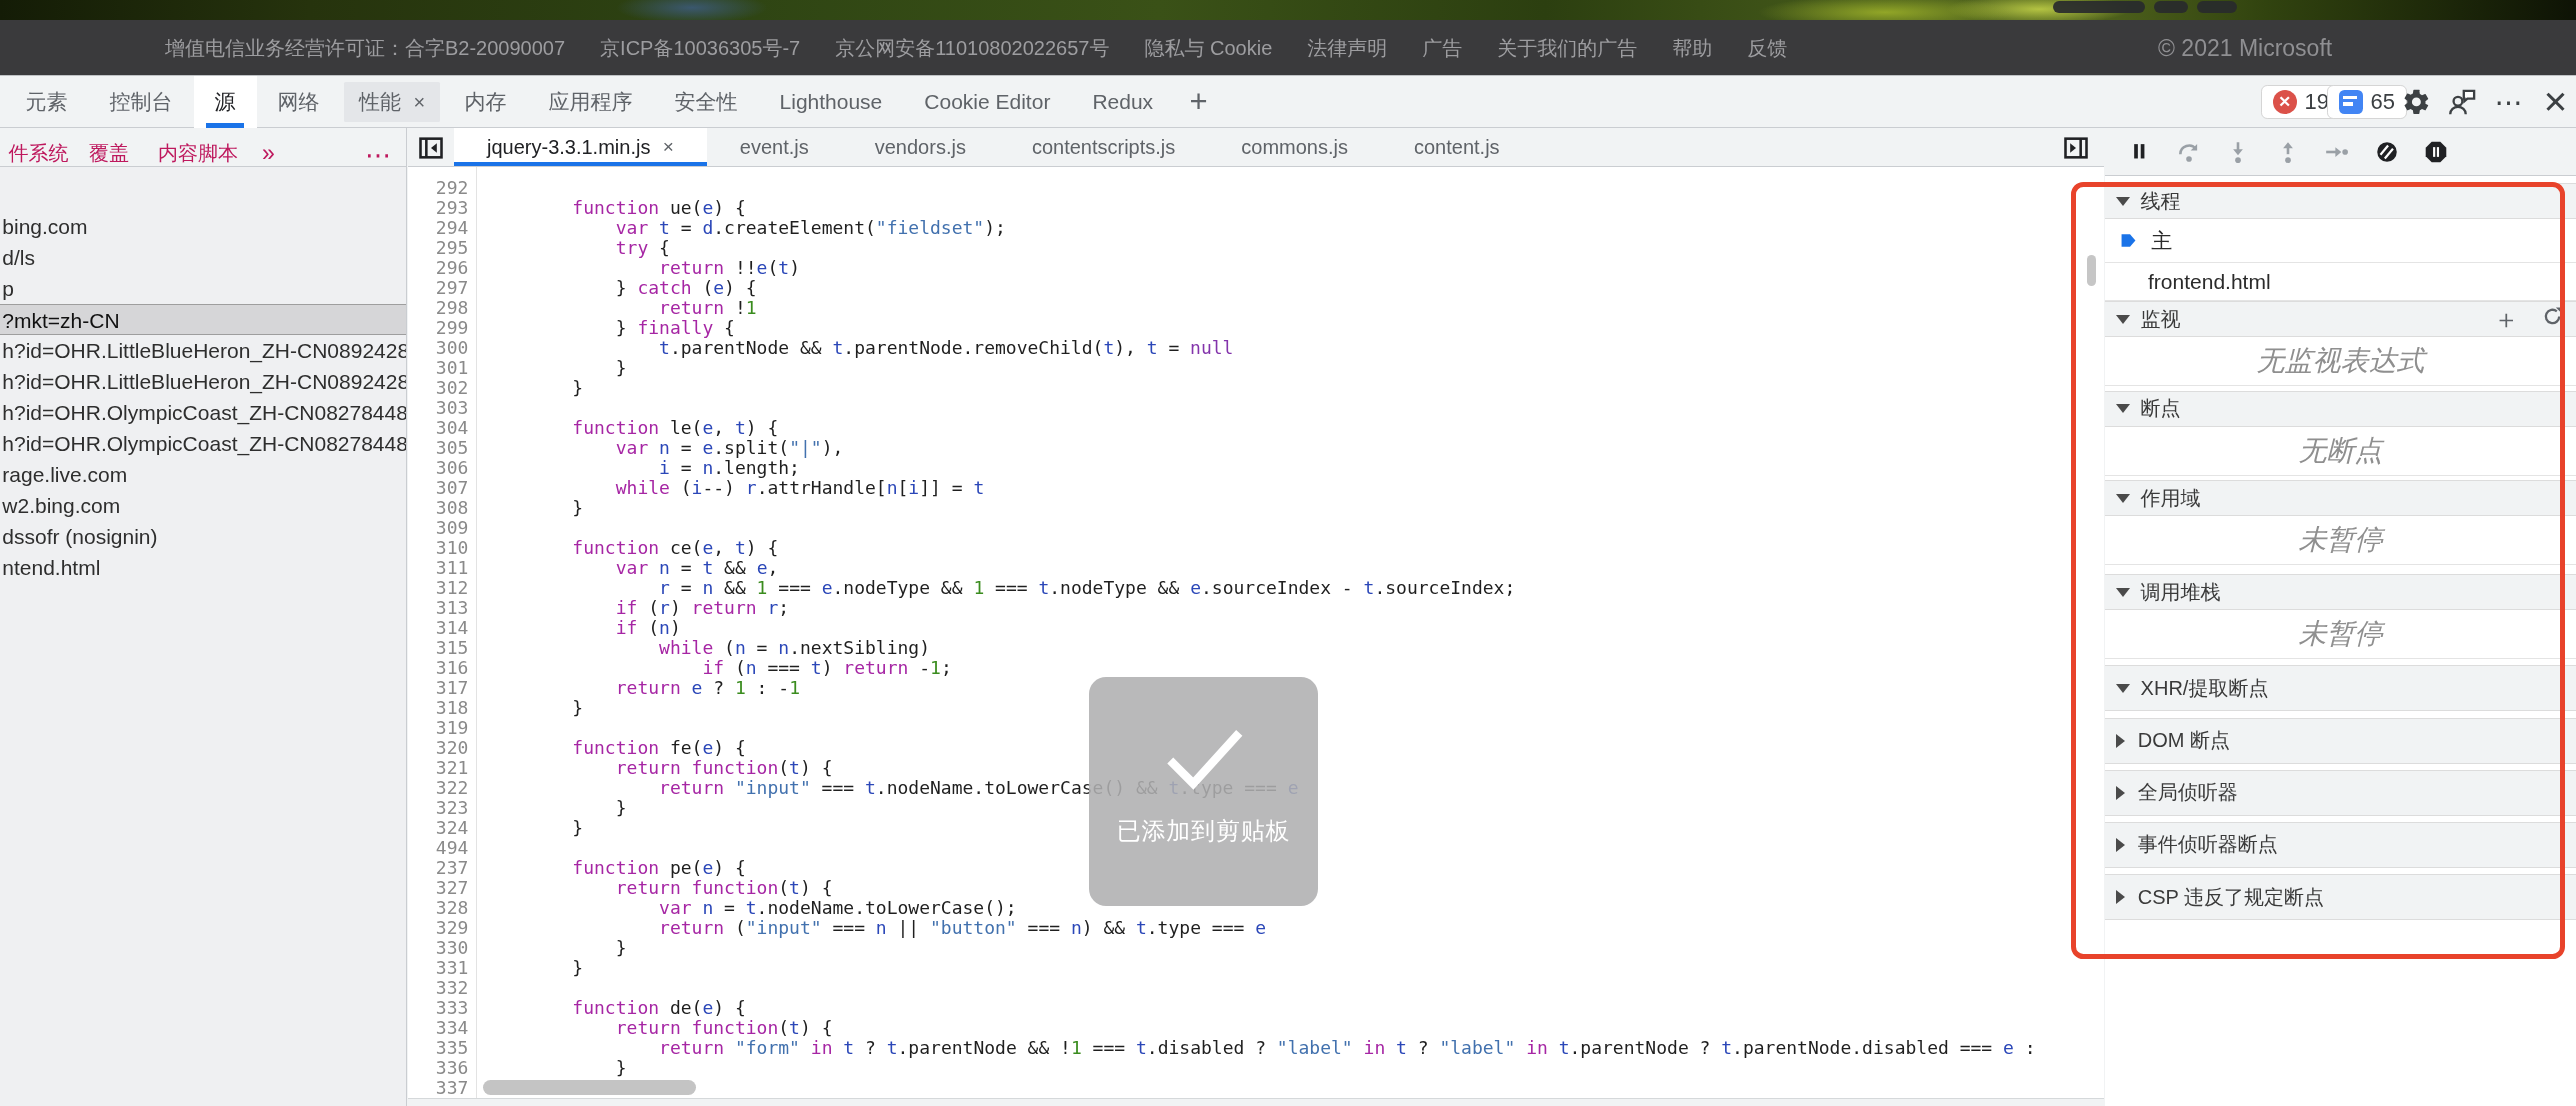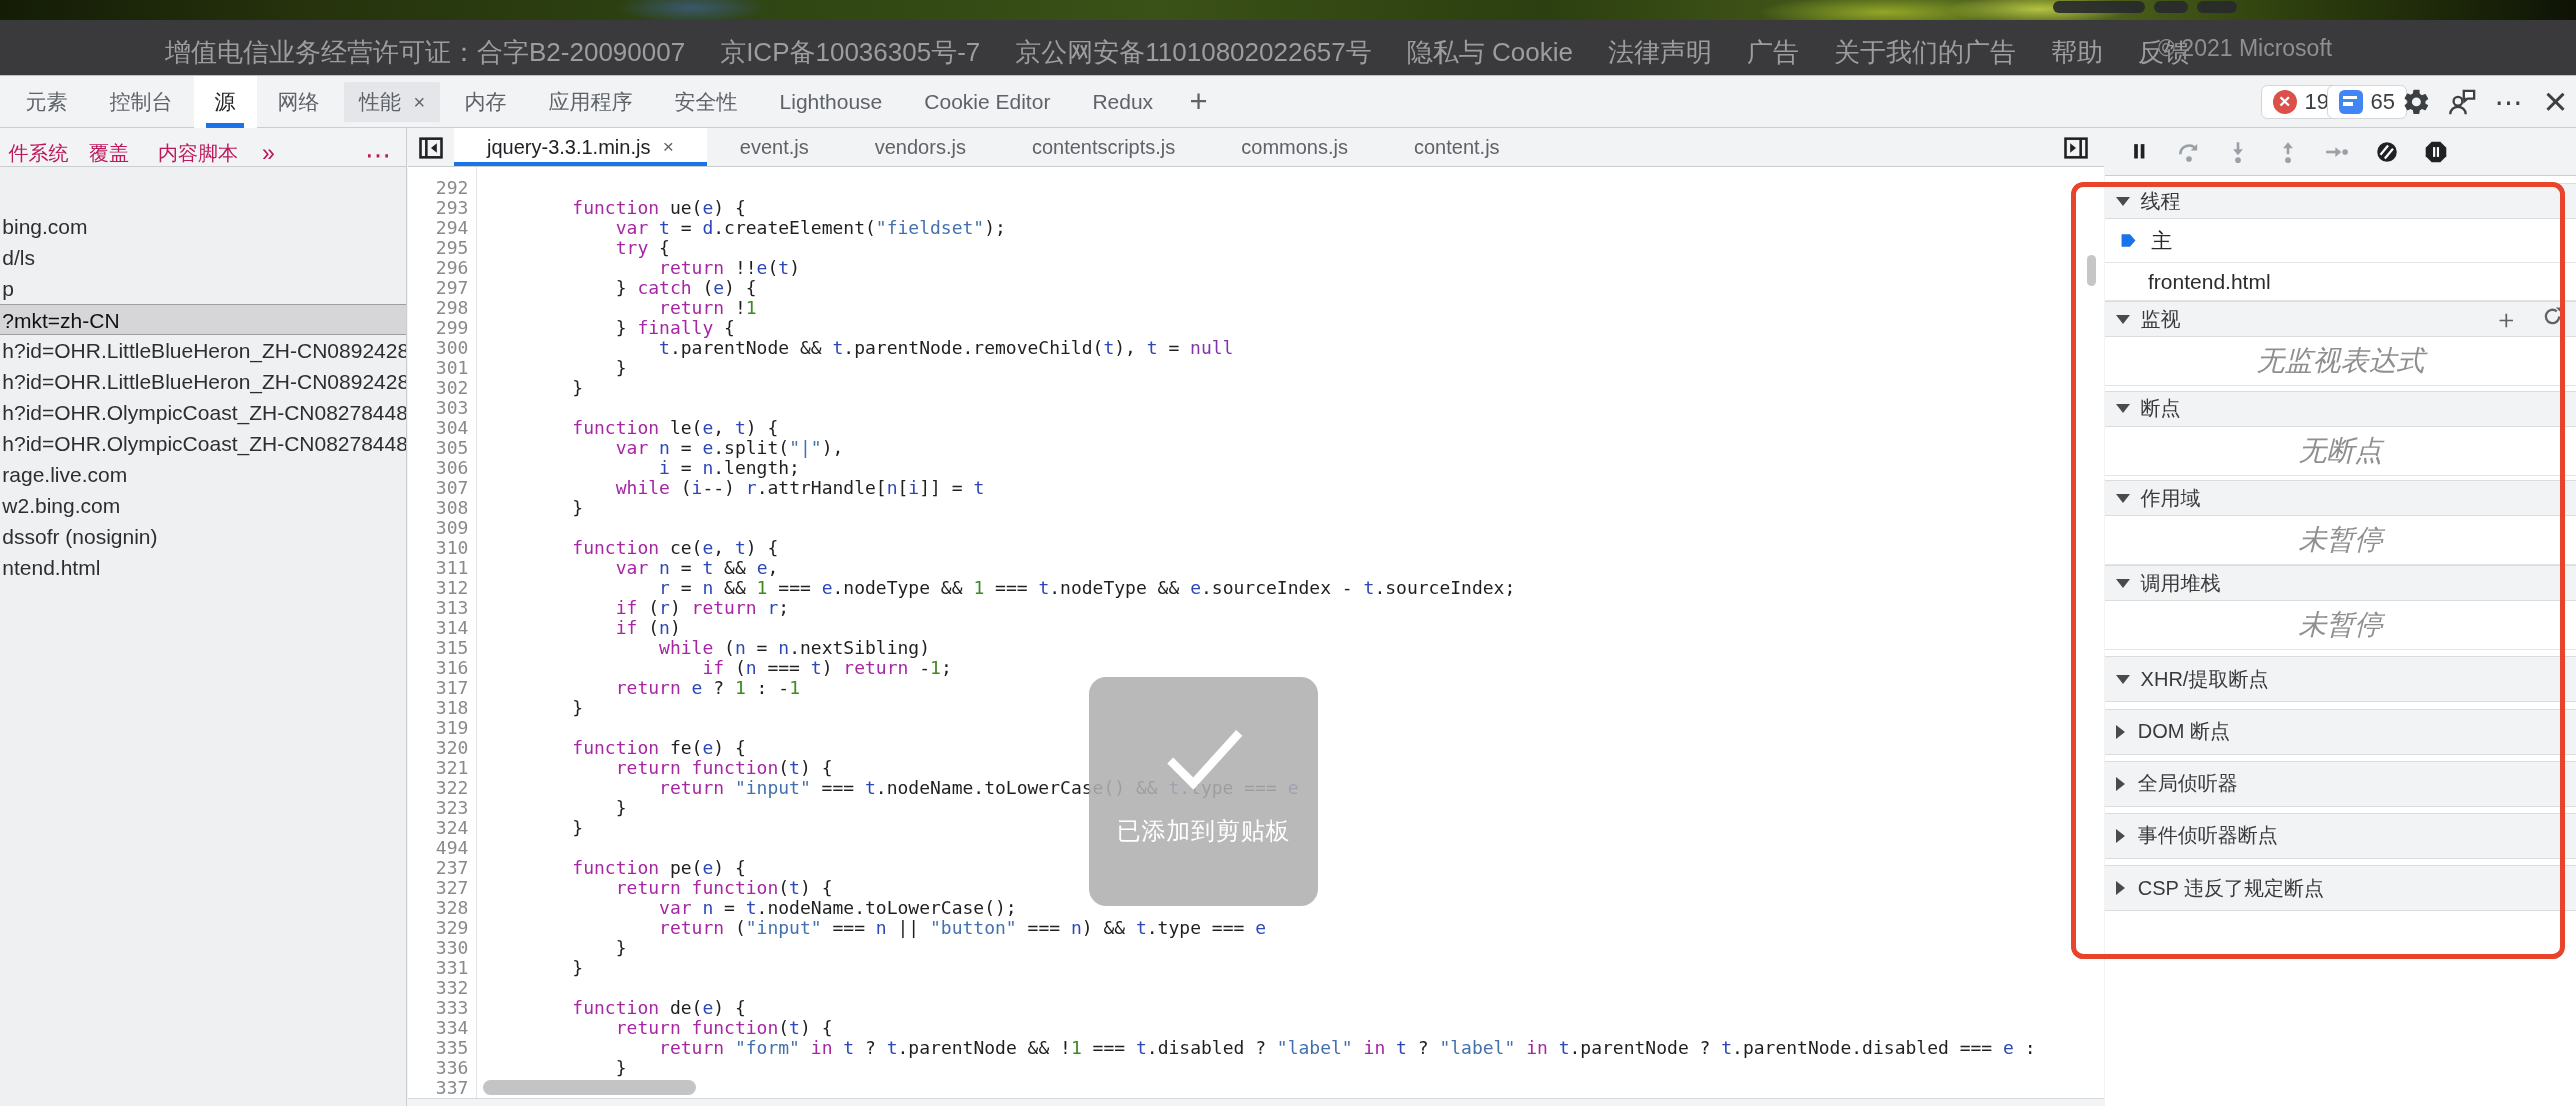--- a/index.html
+++ b/index.html
@@ -9,21 +9,21 @@
   
   .photo{position:absolute;left:0;top:0;width:2576px;height:20px;
     background:
       radial-gradient(108px 23px at 692px 7.7px, rgba(60,90,120,.9), rgba(60,90,120,0) 70%),
       radial-gradient(169px 23px at 1885px 12.3px, rgba(150,170,40,.95), rgba(150,170,40,0) 75%),
       radial-gradient(123px 20px at 2039px 9.2px, rgba(190,205,70,.9), rgba(190,205,70,0) 75%),
       linear-gradient(90deg,#141c06 0%,#26330d 12%,#2e4413 28%,#3a5117 45%,#2c3f10 60%,#44591a 72%,#55681f 80%,#31430f 88%,#0e1305 100%);}
   .pbtn{position:absolute;top:0.8px;height:12.3px;border-radius:6.2px;background:rgba(40,42,44,.92);}
   .footerbar{position:absolute;left:0;top:20px;width:2576px;height:55px;background:#3a3a3c;}
   .footer-links{position:absolute;left:165px;top:14.6px;display:flex;gap:35px;white-space:nowrap;
-    color:#9d9da0;font-size:26px;}
+    color:#9d9da0;font-size:20px;}
   .footer-links span{cursor:default;}
   .copyright{position:absolute;left:2158px;top:14.6px;color:#8f8f92;font-size:23px;white-space:nowrap;}
 
   
   .devtools{position:absolute;left:0;top:75px;width:2576px;height:1032px;background:#f1f3f4;border-top:0.8px solid #bfc2c5;box-sizing:border-box;}
 
   
   .tabbar{position:absolute;left:0;top:0;width:2576px;height:52px;border-bottom:0.8px solid #cacdd1;box-sizing:border-box;}
   .dt-tabs{position:absolute;left:4.6px;top:0;height:52px;display:flex;align-items:stretch;}
   .dt-tab{position:relative;display:flex;align-items:center;padding:0 21px;font-size:21px;color:#5f6368;cursor:default;}
@@ -398,21 +398,21 @@
             <div class="row-empty">
               <span>无断点</span>
             </div>
             <div class="sec-header" style="margin-top: 4.6px;">
               <span class="tri down"></span>
               <span>作用域</span>
             </div>
             <div class="row-empty">
               <span>未暂停</span>
             </div>
-            <div class="sec-header" style="margin-top: 0;">
+            <div class="sec-header" style="margin-top: 9px;">
               <span class="tri down"></span>
               <span>调用堆栈</span>
             </div>
             <div class="row-empty">
               <span>未暂停</span>
             </div>
             <div class="sec-header solo" style="margin-top: 6.2px;">
               <span class="tri down"></span>
               <span>XHR/提取断点</span>
             </div>

